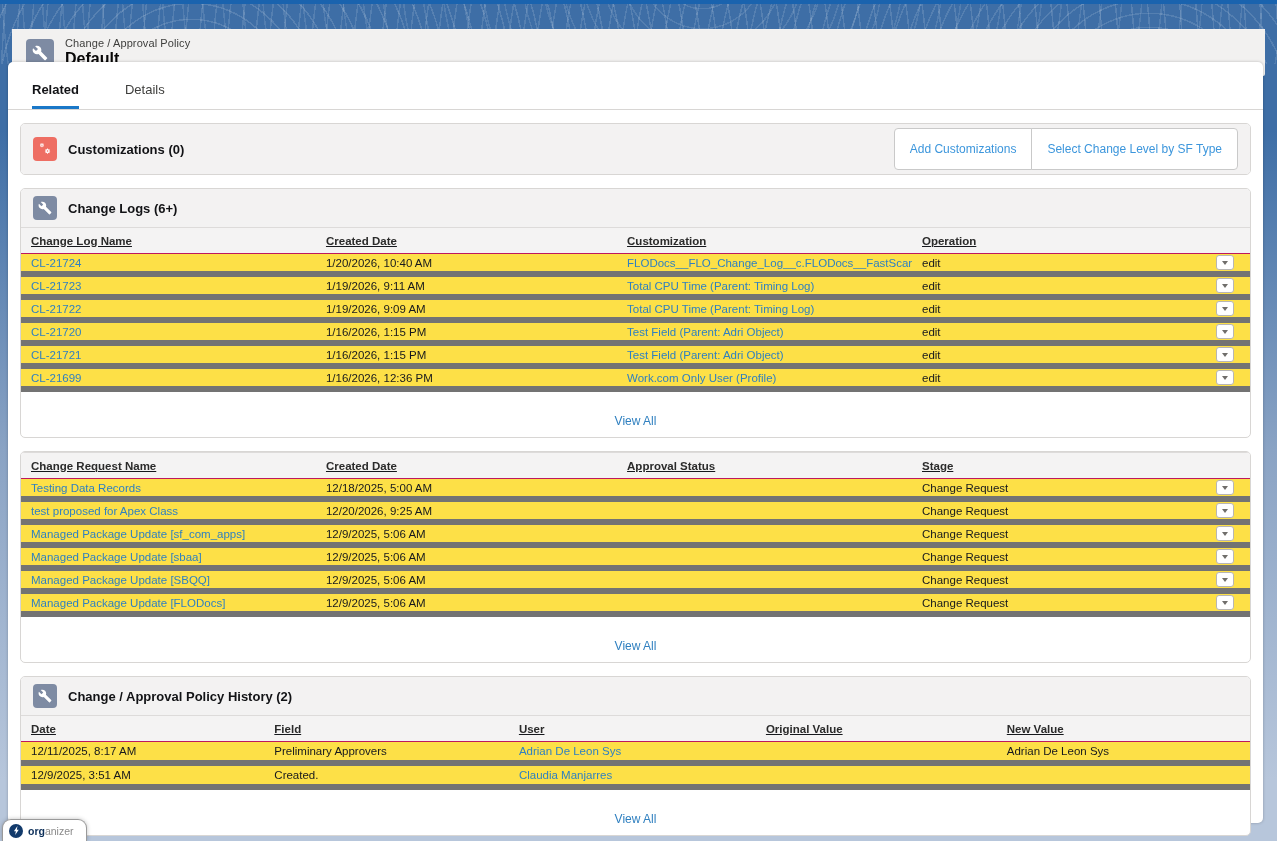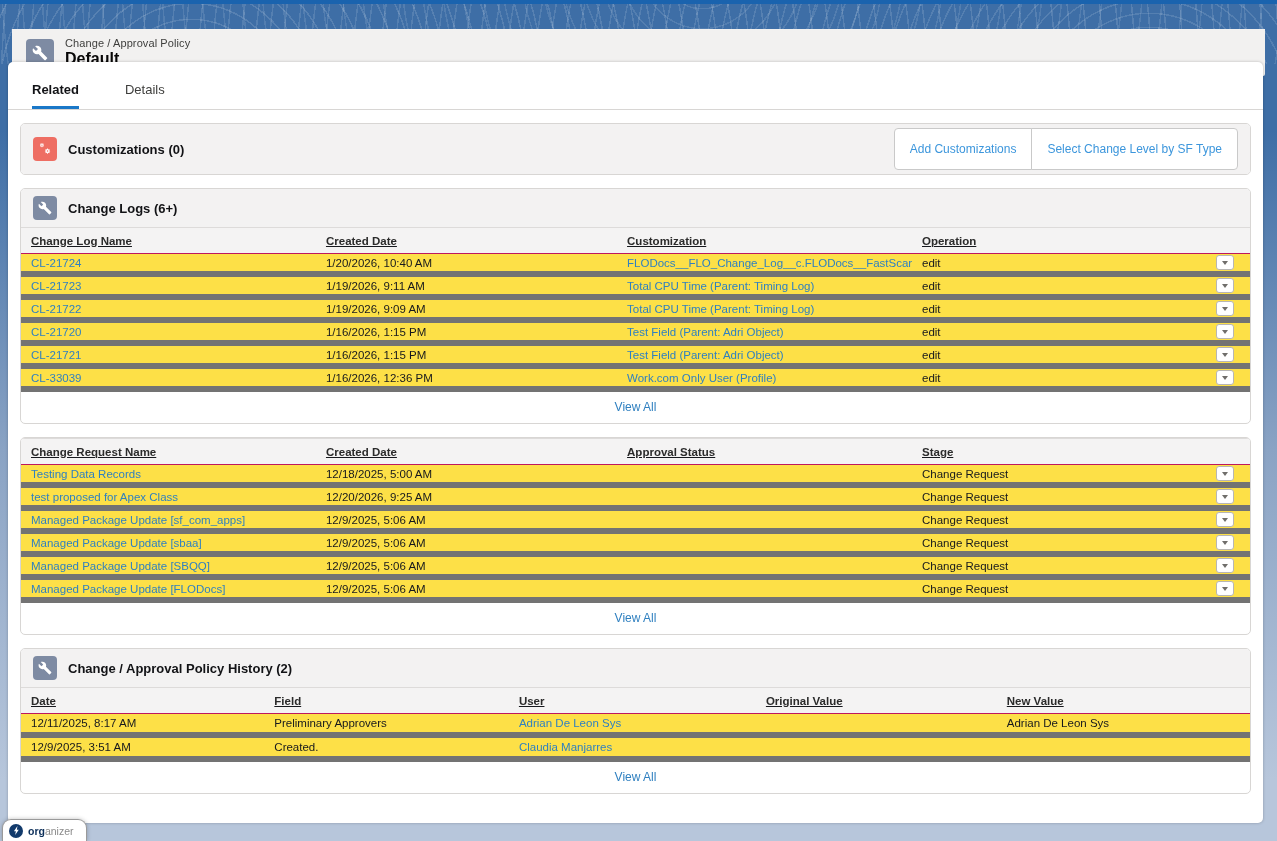--- a/index.html
+++ b/index.html
@@ -59,21 +59,21 @@
   .trow > div { font-size:11.5px; padding-left:10px; white-space:nowrap; overflow:hidden; }
   .trow-tall { height:24px; }
   a.link { color:#3080c0; cursor:pointer; text-decoration:none; }
   a.link.dotted { text-decoration:underline dotted; text-underline-offset:3px; text-decoration-thickness:1px; }
   .action-cell { display:flex; justify-content:flex-end; padding-right:16px !important; }
   .row-action {
     width:18px; height:15px; border:1px solid #b8b6b4; border-radius:3px; background:#fff;
     display:flex; align-items:center; justify-content:center; cursor:pointer; padding:0;
   }
   .row-action .tri { width:0; height:0; border-left:3.5px solid transparent; border-right:3.5px solid transparent; border-top:4.5px solid #706e6b; }
-  .view-all { text-align:center; padding:8px 0 9px 0; font-size:12px; }
+  .view-all { text-align:center; padding:8px 0 9px 0; font-size:12px;margin-top:14px; }
 
   .org-badge {
     position:absolute; bottom:0; left:2px; z-index:5; background:#fff; border:1px solid #9a9a9a; border-bottom:none;
     border-radius:9px 9px 0 0; height:22px; padding:0 12px 0 6px; display:flex; align-items:center; gap:5px;
     box-shadow:0 0 4px rgba(0,0,0,.25);
   }
   .org-circle { width:14px; height:14px; border-radius:50%; background:#123a6b; display:flex; align-items:center; justify-content:center; }
   .org-circle svg { width:7px; height:9px; }
   .org-text { font-size:10.5px; color:#8a8a8a; }
   .org-text b { color:#0b2e59; }
@@ -187,21 +187,21 @@
       <div>1/16/2026, 1:15 PM</div>
       <div><a class="link">Test Field (Parent: Adri Object)</a></div>
       <div>edit</div>
       <div class="action-cell">
           <button class="row-action">
             <span class="tri"></span>
           </button>
         </div>
     </div>
     <div class="grid4 trow">
-      <div><a class="link dotted">CL-33039</a></div>
+      <div><a class="link dotted">CL-21699</a></div>
       <div>1/16/2026, 12:36 PM</div>
       <div><a class="link">Work.com Only User (Profile)</a></div>
       <div>edit</div>
       <div class="action-cell">
           <button class="row-action">
             <span class="tri"></span>
           </button>
         </div>
     </div>
     <div class="view-all"><a class="link">View All</a></div>

